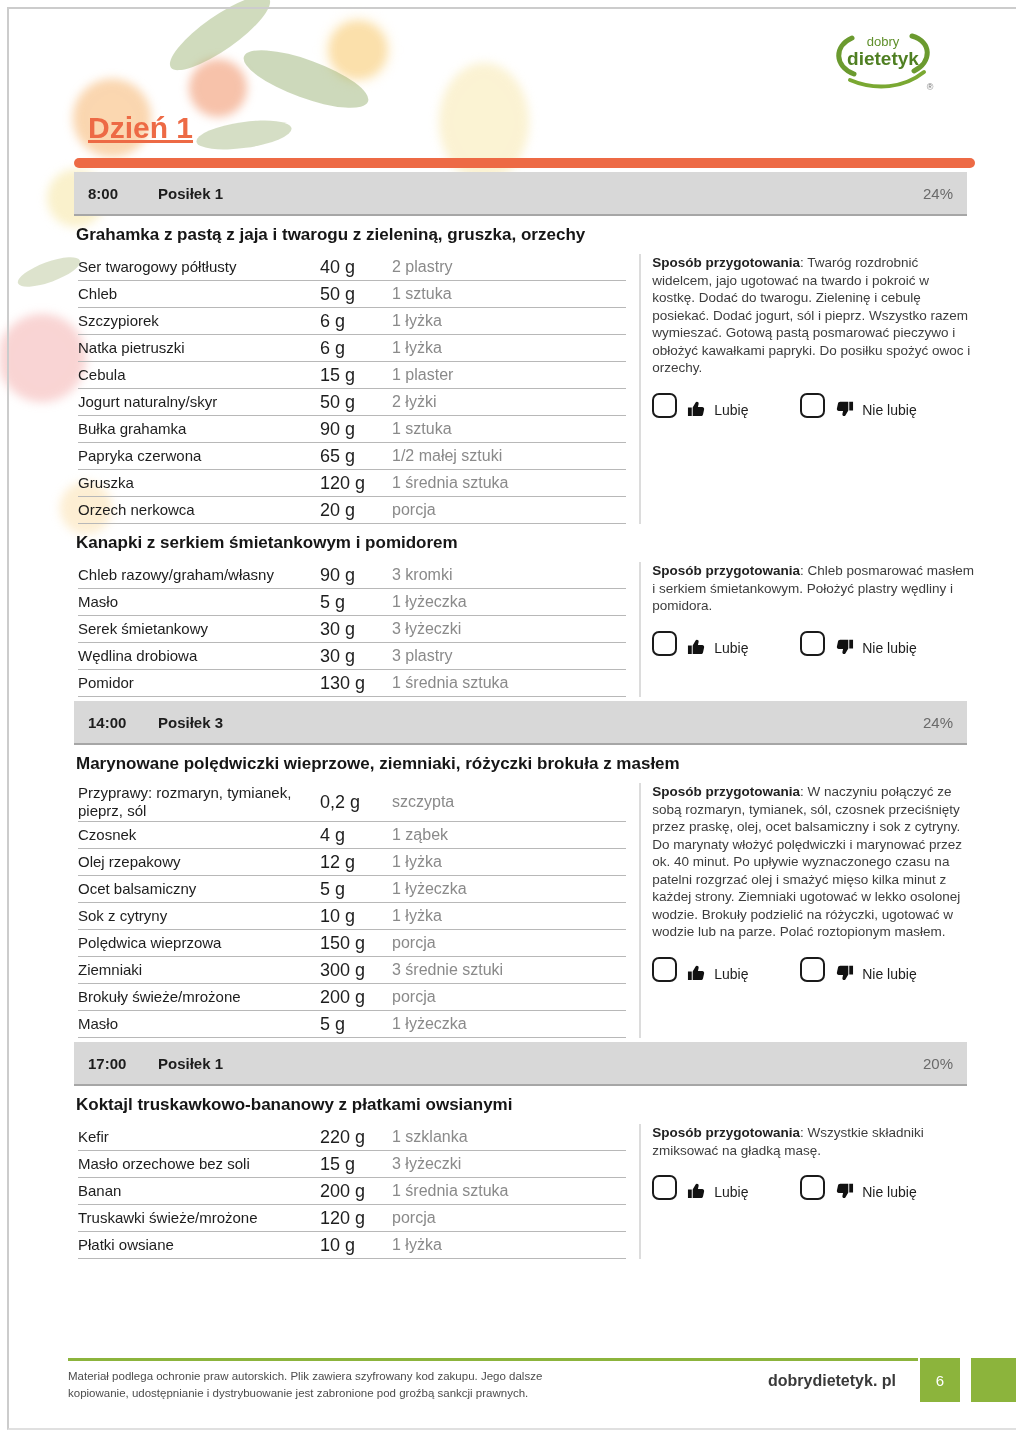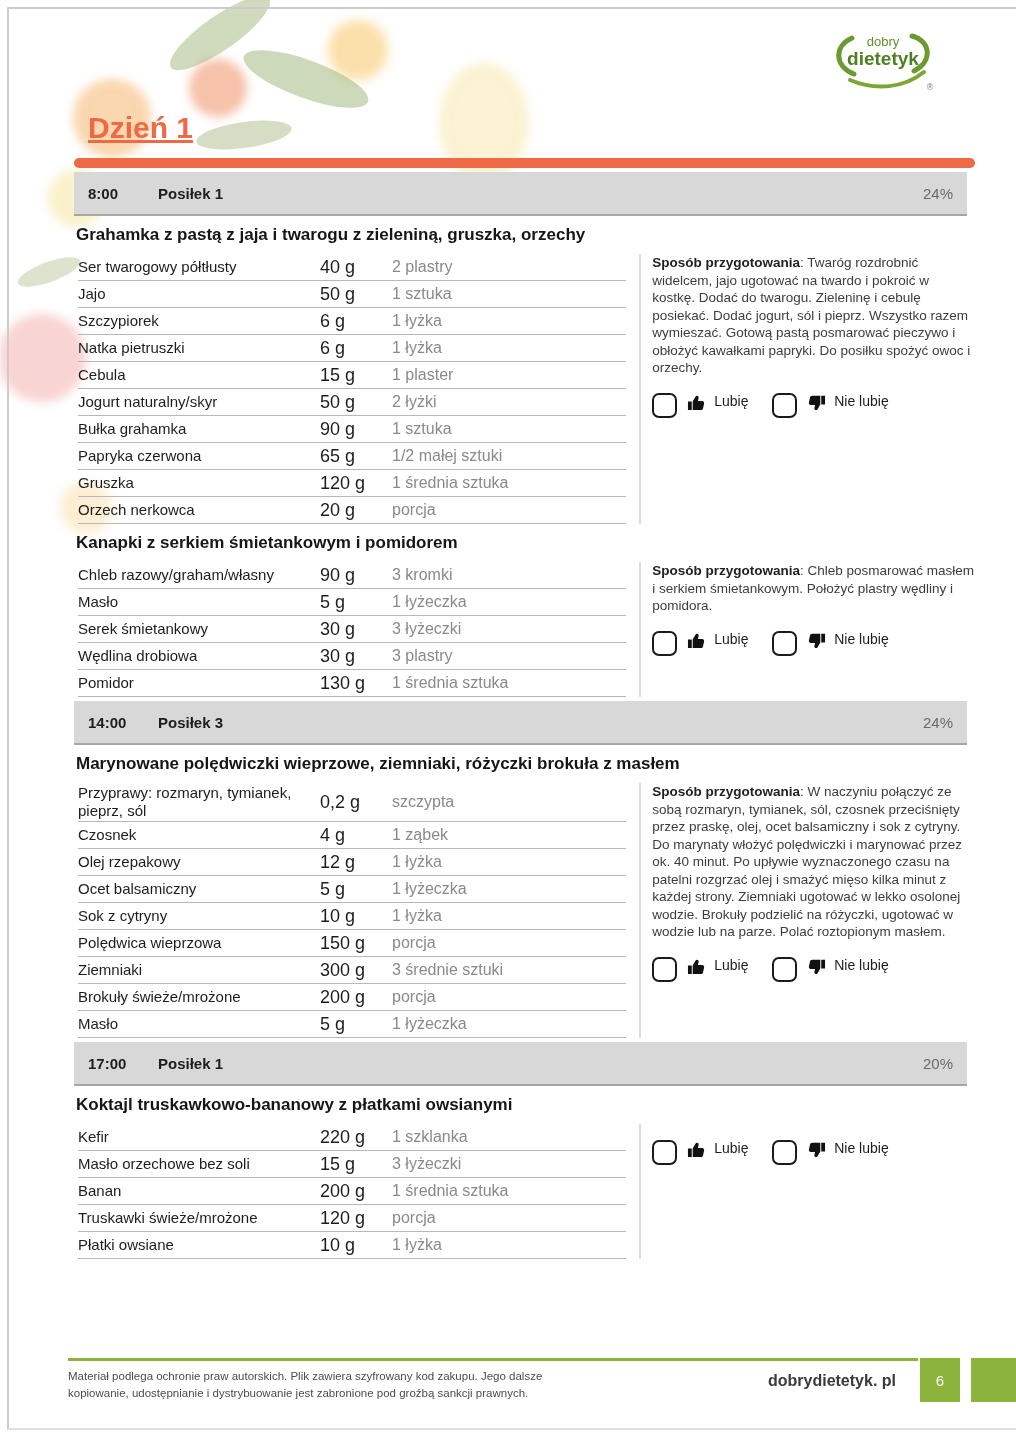--- a/index.html
+++ b/index.html
@@ -38,21 +38,21 @@
   .ingredients{width:552px;margin-left:4px;}
   .ing-row{display:grid;grid-template-columns:242px 72px 1fr;align-items:center;border-bottom:1px solid #b8b8b8;min-height:24px;padding:1px 0;}
   .ing-name{font-size:15px;line-height:18px;color:#1d1d1d;}
   .ing-amount{font-size:18px;color:#1d1d1d;}
   .ing-measure{font-size:16px;color:#8a8a8a;}
   .vdivider{width:2px;background:#dcdcdc;margin-left:13px;}
   .prep{margin-left:11px;width:325px;}
   .prep p{margin:0;font-size:13.5px;line-height:17.5px;color:#3d3d3d;}
   .prep b{color:#222222;}
   .likes{display:flex;margin-top:16px;align-items:center;}
-  .like-group{display:flex;align-items:flex-start;width:120px;}
+  .like-group{display:flex;align-items:flex-end;width:148px;}
   .checkbox{width:25px;height:25px;border:2.5px solid #1a1a1a;border-radius:7px;background:#fff;box-sizing:border-box;flex:none;}
   .thumb{margin:0 8px 0 10px;flex:none;display:flex;}
   .like-label{font-size:14px;color:#1d1d1d;}
   
   .footer-line{position:absolute;left:68px;top:1358px;width:850px;height:3px;background:#8cb43c;z-index:2;}
   .copyright{position:absolute;left:68px;top:1368px;width:520px;font-size:11.5px;line-height:17px;color:#4c4c4c;z-index:2;}
   .site{position:absolute;left:764px;top:1372px;width:132px;text-align:right;font-size:16px;font-weight:bold;color:#3a3a3a;z-index:2;}
   .pagebox{position:absolute;top:1358px;background:#8cb43c;height:44px;z-index:2;display:flex;align-items:center;justify-content:center;}
   .pagebox.num{left:920px;width:40px;color:#ffffff;font-size:15px;}
   .pagebox.blank{left:971px;width:45px;}
@@ -92,21 +92,21 @@
     <h2 class="meal-title">Grahamka z pastą z jaja i twarogu z zieleniną, gruszka, orzechy</h2>
     <div class="meal-body">
       <div class="ingredients">
   <div class="ing-row">
     <span class="ing-name">Ser twarogowy półtłusty</span>
     <span class="ing-amount">40 g</span>
     <span class="ing-measure">2 plastry</span>
   </div>
 
   <div class="ing-row">
-    <span class="ing-name">Jajo</span>
+    <span class="ing-name">Chleb</span>
     <span class="ing-amount">50 g</span>
     <span class="ing-measure">1 sztuka</span>
   </div>
 
   <div class="ing-row">
     <span class="ing-name">Szczypiorek</span>
     <span class="ing-amount">6 g</span>
     <span class="ing-measure">1 łyżka</span>
   </div>
 
@@ -364,20 +364,21 @@
   </div>
 
   <div class="ing-row">
     <span class="ing-name">Płatki owsiane</span>
     <span class="ing-amount">10 g</span>
     <span class="ing-measure">1 łyżka</span>
   </div>
 </div>
       <div class="vdivider"></div>
       <div class="prep">
+        <p><b>Sposób przygotowania</b><span>: </span><span>Wszystkie składniki zmiksować na gładką masę.</span></p>
         <div class="likes">
           <div class="like-group">
             <span class="checkbox"></span>
             <span class="thumb">
               <svg width="19" height="19" viewBox="0 0 20 20">
                       <path fill="#111111" d="M1 9h4v9H1V9zm6 9h7.5c1.2 0 2.2-.8 2.4-2l1.1-5c.3-1.3-.7-2.5-2-2.5h-4.5l.7-3.3C12.5 4 11.6 3 10.4 3c-.6 0-1.2.3-1.5.9L6 9v9z"></path>
                     </svg>
             </span>
             <span class="like-label">Lubię</span>
           </div>

